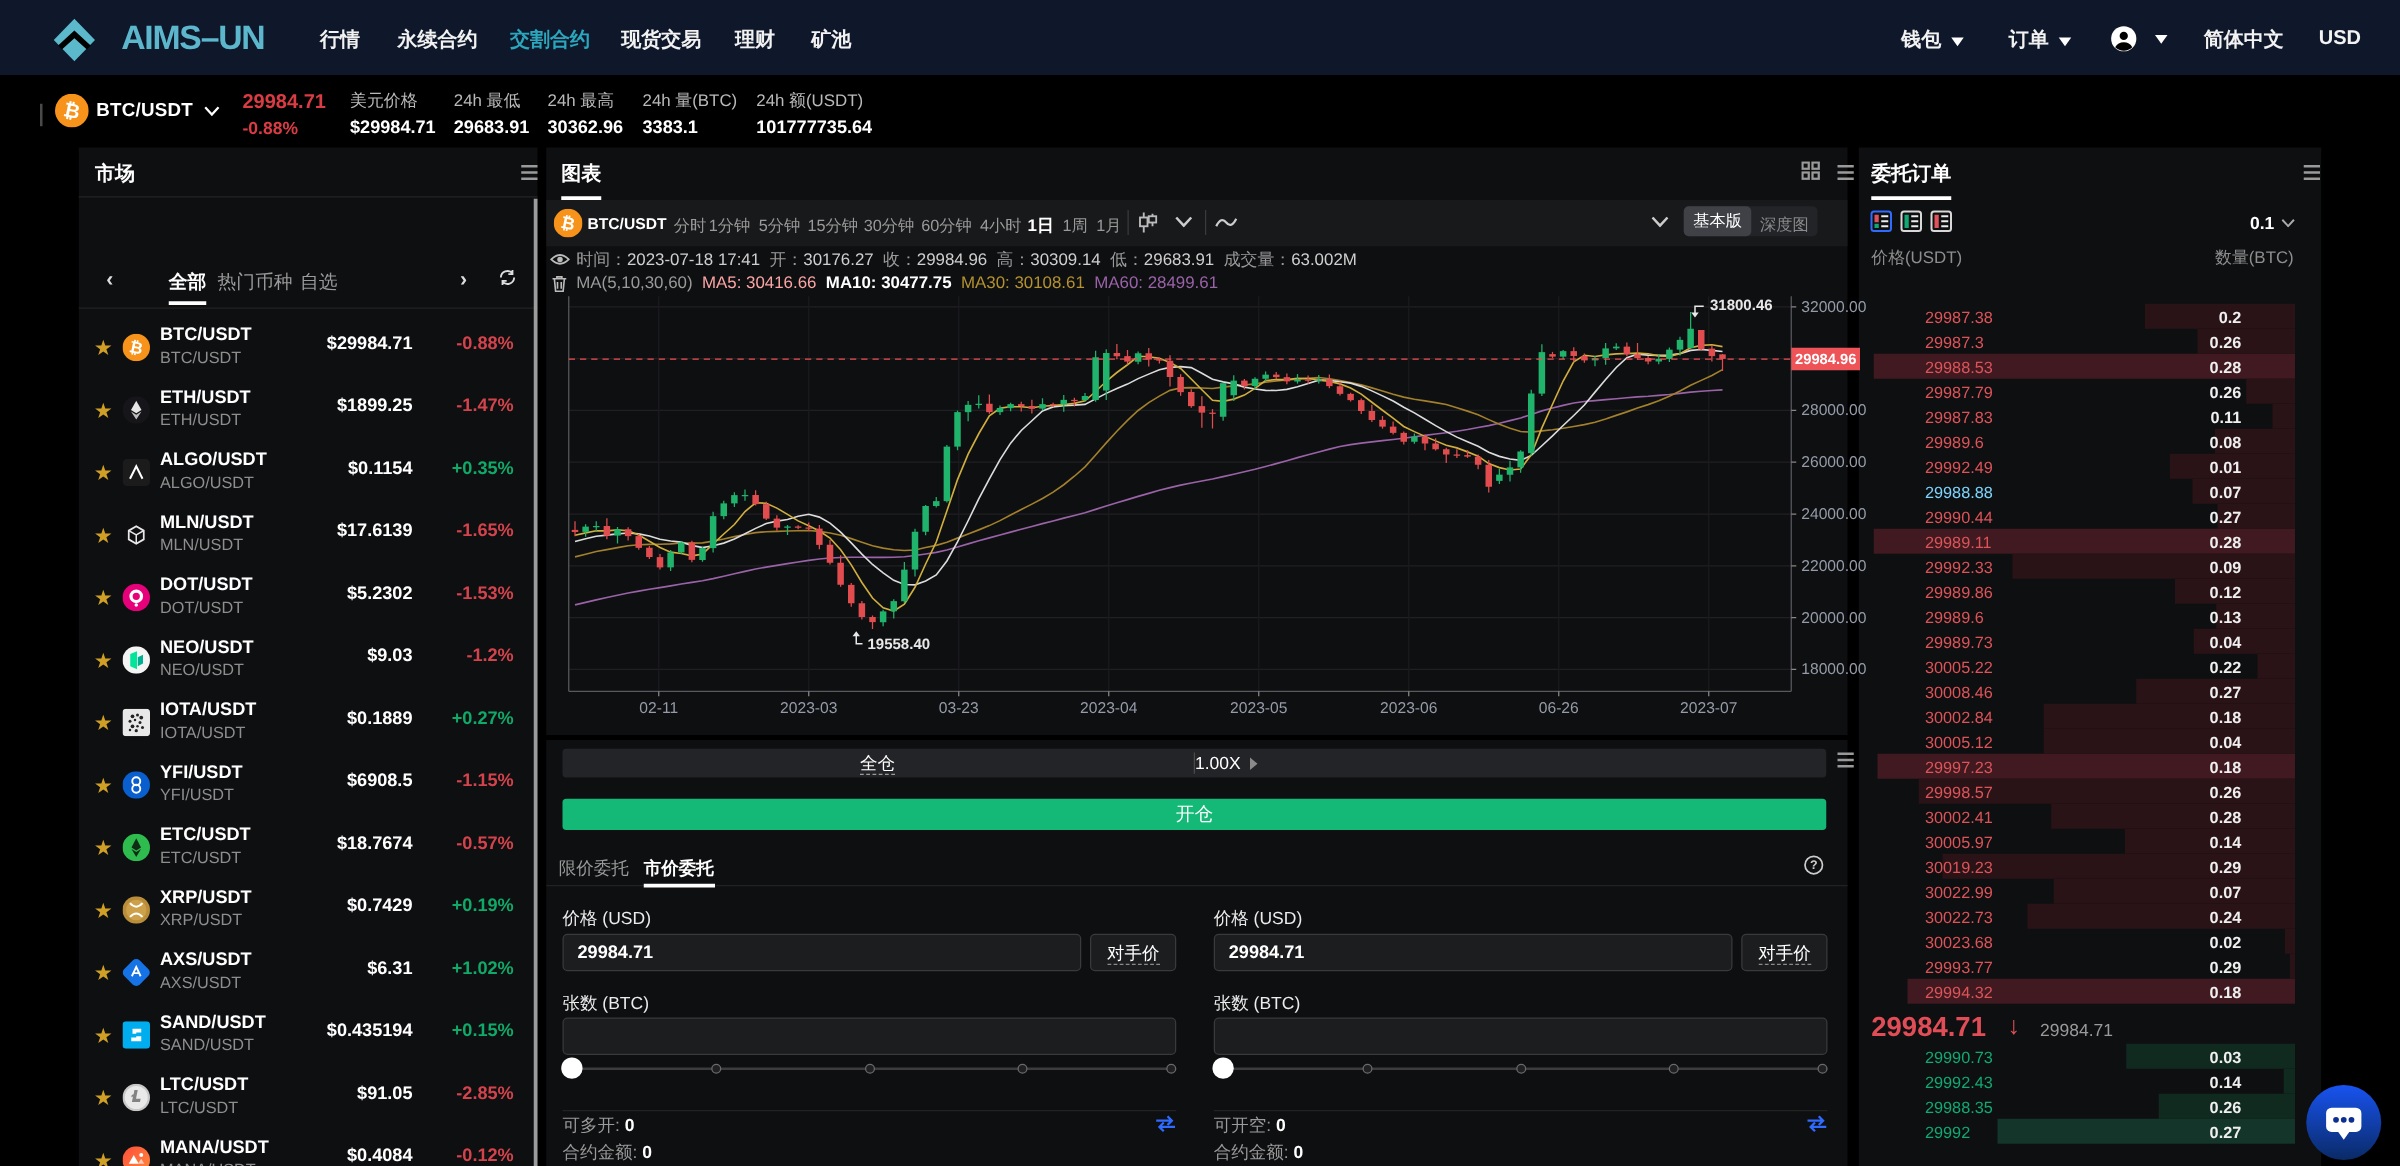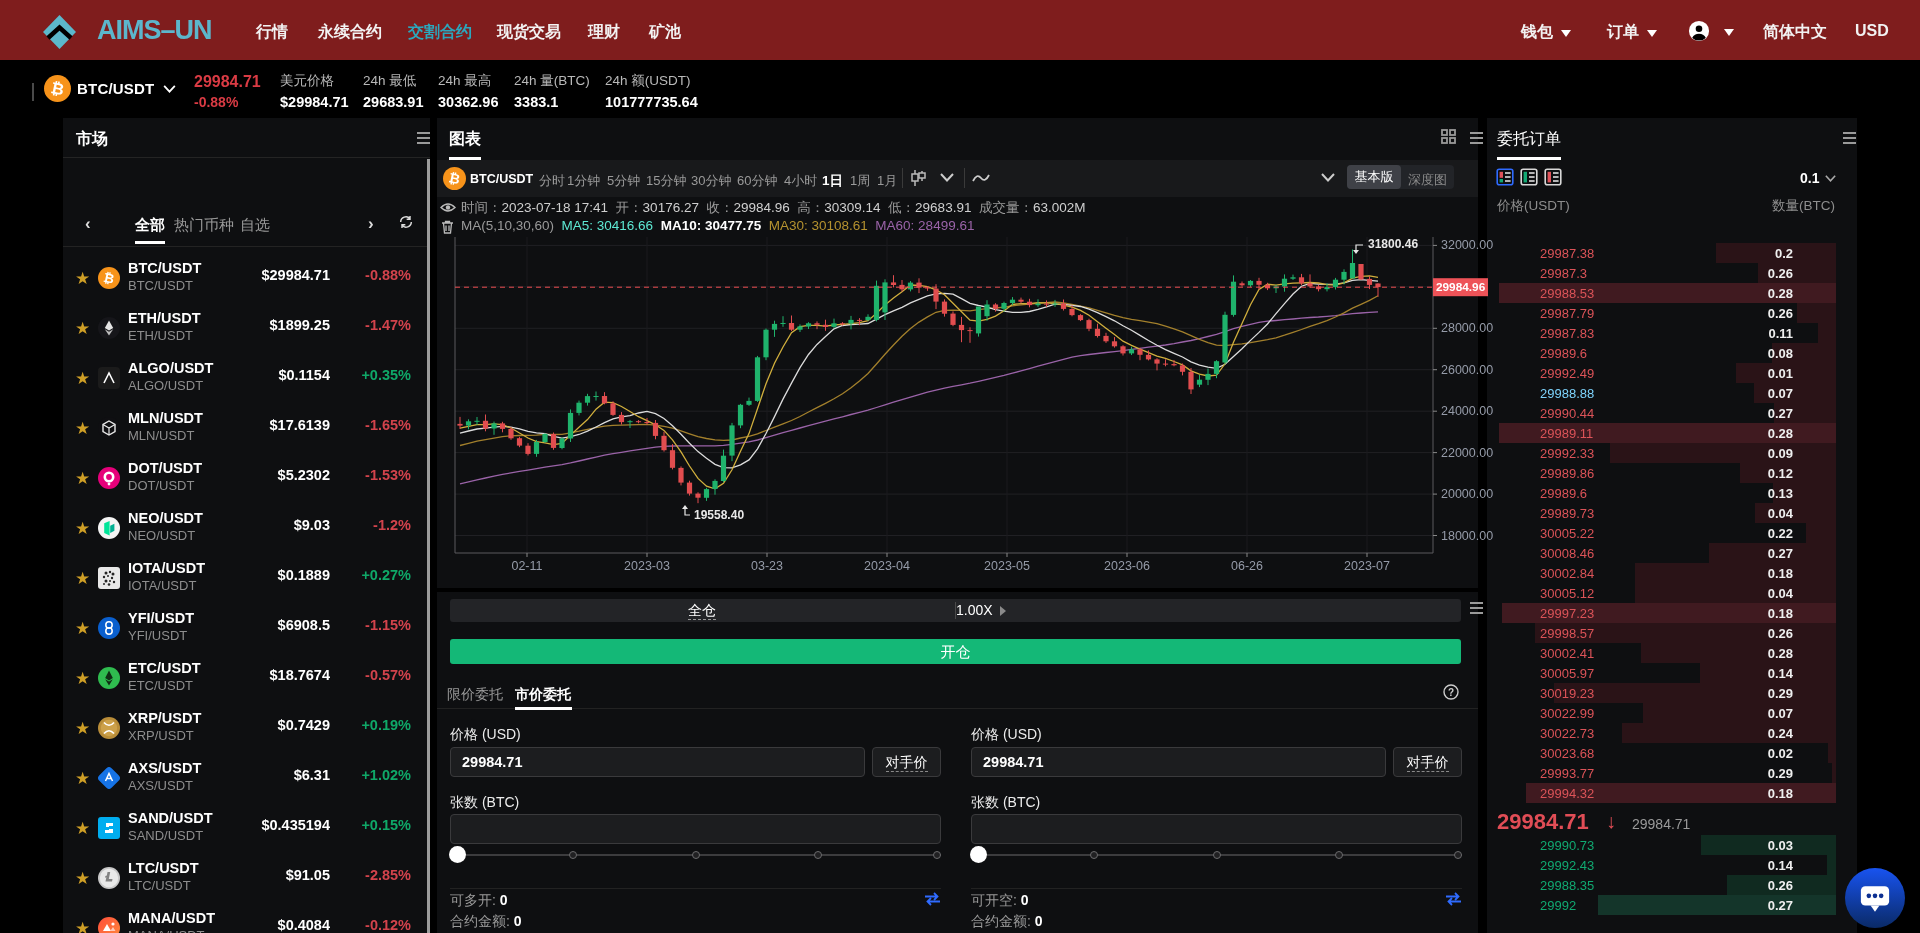--- a/index.html
+++ b/index.html
@@ -1,19 +1,19 @@
 <!DOCTYPE html>
 <html><head><meta charset="utf-8">
 <style>
 * { margin:0; padding:0; box-sizing:border-box; }
 html,body { width:1920px; height:933px; background:#000; overflow:hidden;
   font-family:"Liberation Sans", sans-serif; color:#fff; }
 .abs { position:absolute; }
 
-#nav { position:absolute; left:0; top:0; width:1920px; height:60px; background:#7f1d1d; }
+#nav { position:absolute; left:0; top:0; width:1920px; height:60px; background:#0f172a; }
 .navitem { position:absolute; top:22px; font-size:16px; font-weight:bold; color:#f2f2f2; }
 .tri { display:inline-block; width:0; height:0; border-left:5.5px solid transparent;
  border-right:5.5px solid transparent; border-top:7px solid #fff; margin-left:8px; }
 
 .stat-label { color:#b9b9b9; font-size:13.5px; }
 .stat-val { color:#fff; font-size:14.5px; font-weight:bold; margin-top:4px; }
 
 .panel { position:absolute; background:#0e0f11; }
 .ham { position:absolute; width:13px; color:#9a9a9a; }
 .ham div { height:2px; background:#9a9a9a; margin:3px 0; }
@@ -398,21 +398,21 @@
       <circle cx="8" cy="5.5" r="2.2" fill="#bbb"></circle>
     </svg>
  <div class="abs" style="left:24px;top:81px;font-size:13.5px;color:#9a9a9a">时间：<span style="color:#cfcfcf">2023-07-18 17:41</span>&nbsp;&nbsp;开：<span style="color:#cfcfcf">30176.27</span>&nbsp;&nbsp;收：<span style="color:#cfcfcf">29984.96</span>&nbsp;&nbsp;高：<span style="color:#cfcfcf">30309.14</span>&nbsp;&nbsp;低：<span style="color:#cfcfcf">29683.91</span>&nbsp;&nbsp;成交量：<span style="color:#cfcfcf">63.002M</span></div>
  <svg class="abs" style="left:4px;top:102px" width="13" height="14" viewBox="0 0 13 14">
       <g stroke="#bbb" stroke-width="1.3" fill="none">
         <path d="M1 3 h11 M4.5 3 V1.5 h4 V3 M2.5 3 l1 10 h6 l1-10"></path>
         <line x1="5" y1="5.5" x2="5" y2="11"></line>
         <line x1="8" y1="5.5" x2="8" y2="11"></line>
       </g>
     </svg>
- <div class="abs" style="left:24px;top:100px;font-size:13.5px;color:#9a9a9a">MA(5,10,30,60)&nbsp;&nbsp;<span style="color:#5eead4">MA5: 30416.66</span>&nbsp;&nbsp;<span style="color:#fff;font-weight:bold">MA10: 30477.75</span>&nbsp;&nbsp;<span style="color:#b5922f">MA30: 30108.61</span>&nbsp;&nbsp;<span style="color:#9a63a8">MA60: 28499.61</span></div>
+ <div class="abs" style="left:24px;top:100px;font-size:13.5px;color:#9a9a9a">MA(5,10,30,60)&nbsp;&nbsp;<span style="color:#fca5a5">MA5: 30416.66</span>&nbsp;&nbsp;<span style="color:#fff;font-weight:bold">MA10: 30477.75</span>&nbsp;&nbsp;<span style="color:#b5922f">MA30: 30108.61</span>&nbsp;&nbsp;<span style="color:#9a63a8">MA60: 28499.61</span></div>
  <div class="abs" style="left:0;top:0"><svg width="1100" height="468" viewBox="437 118 1100 468" font-family="Liberation Sans, sans-serif">
 <line x1="455" y1="535.5" x2="1433" y2="535.5" stroke="#202024" stroke-width="1"></line>
         <line x1="455" y1="494.1" x2="1433" y2="494.1" stroke="#202024" stroke-width="1"></line>
         <line x1="455" y1="452.6" x2="1433" y2="452.6" stroke="#202024" stroke-width="1"></line>
         <line x1="455" y1="411.2" x2="1433" y2="411.2" stroke="#202024" stroke-width="1"></line>
         <line x1="455" y1="369.7" x2="1433" y2="369.7" stroke="#202024" stroke-width="1"></line>
         <line x1="455" y1="328.3" x2="1433" y2="328.3" stroke="#202024" stroke-width="1"></line>
         <line x1="455" y1="286.8" x2="1433" y2="286.8" stroke="#202024" stroke-width="1"></line>
         <line x1="455" y1="245.4" x2="1433" y2="245.4" stroke="#202024" stroke-width="1"></line>
         <line x1="527" y1="237" x2="527" y2="553" stroke="#1b1b1f" stroke-width="1"></line>
@@ -751,21 +751,21 @@
  <svg class="abs" style="left:1008px;top:300px" width="17" height="14" viewBox="0 0 17 14">
       <g stroke="#2f6bff" stroke-width="1.8" fill="none">
         <path d="M1 4.5 h12 M10 1 l3.5 3.5 L10 8"></path>
         <path d="M16 9.5 h-12 M7 6 L3.5 9.5 L7 13"></path>
       </g>
     </svg>
  <div class="abs" style="left:534px;top:321px;font-size:14px;color:#9a9a9a">合约金额: <span style="color:#fff;font-weight:bold">0</span></div>
 </div>
 
 <div class="panel" style="left:1487px;top:118px;width:370px;height:815px">
- <div class="abs" style="left:10px;top:11px;font-size:16px;font-weight:normal;border-bottom:3px solid #fff;padding-bottom:7px">委托订单</div>
+ <div class="abs" style="left:10px;top:11px;font-size:16px;font-weight:bold;border-bottom:3px solid #fff;padding-bottom:7px">委托订单</div>
  <div class="ham" style="left:356px;top:11px">
       <div></div>
       <div></div>
       <div></div>
     </div>
  <svg class="abs" style="left:9px;top:50px" width="18" height="18" viewBox="0 0 18 18">
       <rect x="1.2" y="1.2" width="15.6" height="15.6" rx="2" fill="none" stroke="#2f6bff" stroke-width="1.6"></rect>
       <rect x="3.6" y="3.8" width="3.4" height="6" fill="#e0535a"></rect>
       <rect x="3.6" y="11" width="3.4" height="3.4" fill="#12a873"></rect>
       <g stroke="#ececec" stroke-width="1.5">

